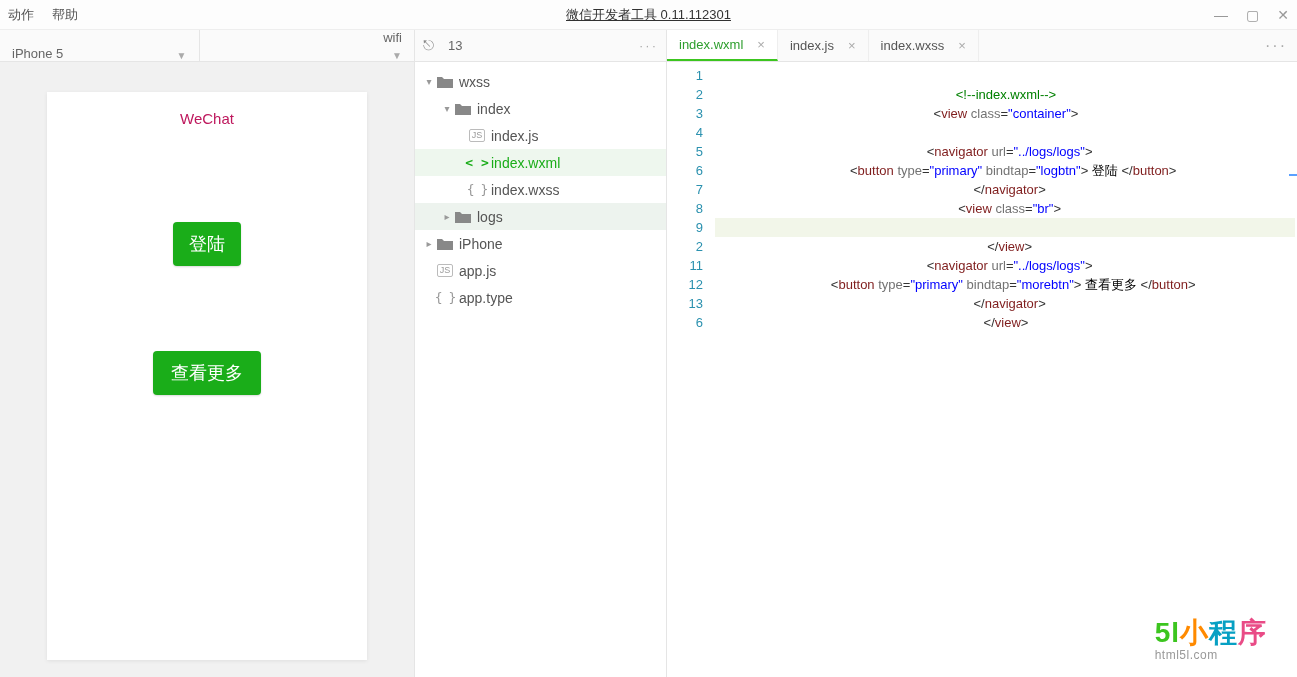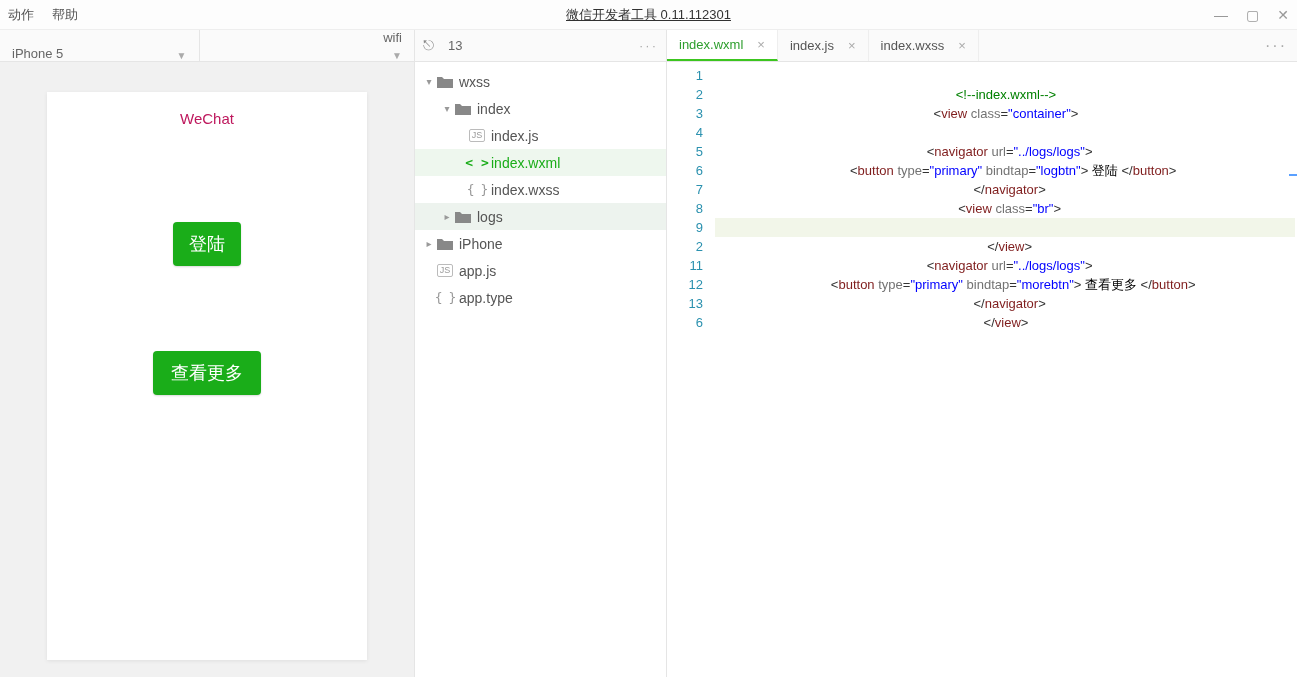--- a/index.html
+++ b/index.html
@@ -216,14 +216,18 @@
         <div>8</div>
         <div>9</div>
         <div>2</div>
         <div>11</div>
         <div>12</div>
         <div>13</div>
         <div>6</div>
       </div>
     <div class="code" id="code"><div class="row"> </div><div class="row"><span class="cm">&lt;!--index.wxml--&gt;</span></div><div class="row"><span class="pn">&lt;</span><span class="tg">view</span> <span class="at">class</span><span class="pn">=</span><span class="vs">"container"</span><span class="pn">&gt;</span></div><div class="row"> </div><div class="row">  <span class="pn">&lt;</span><span class="tg">navigator</span> <span class="at">url</span><span class="pn">=</span><span class="vs">"../logs/logs"</span><span class="pn">&gt;</span></div><div class="row">    <span class="pn">&lt;</span><span class="tg">button</span> <span class="at">type</span><span class="pn">=</span><span class="vs">"primary"</span> <span class="at">bindtap</span><span class="pn">=</span><span class="vs">"logbtn"</span><span class="pn">&gt;</span><span class="tx"> 登陆 </span><span class="pn">&lt;/</span><span class="tg">button</span><span class="pn">&gt;</span></div><div class="row">  <span class="pn">&lt;/</span><span class="tg">navigator</span><span class="pn">&gt;</span></div><div class="row">  <span class="pn">&lt;</span><span class="tg">view</span> <span class="at">class</span><span class="pn">=</span><span class="vs">"br"</span><span class="pn">&gt;</span></div><div class="row hl"> </div><div class="row">  <span class="pn">&lt;/</span><span class="tg">view</span><span class="pn">&gt;</span></div><div class="row">  <span class="pn">&lt;</span><span class="tg">navigator</span> <span class="at">url</span><span class="pn">=</span><span class="vs">"../logs/logs"</span><span class="pn">&gt;</span></div><div class="row">    <span class="pn">&lt;</span><span class="tg">button</span> <span class="at">type</span><span class="pn">=</span><span class="vs">"primary"</span> <span class="at">bindtap</span><span class="pn">=</span><span class="vs">"morebtn"</span><span class="pn">&gt;</span><span class="tx"> 查看更多 </span><span class="pn">&lt;/</span><span class="tg">button</span><span class="pn">&gt;</span></div><div class="row">  <span class="pn">&lt;/</span><span class="tg">navigator</span><span class="pn">&gt;</span></div><div class="row"><span class="pn">&lt;/</span><span class="tg">view</span><span class="pn">&gt;</span></div></div>
     <div class="minimark"></div>
+    <div class="watermark">
+      <div class="l1"><span class="g1">5l</span><span class="g2">小</span><span class="g3">程</span><span class="g4">序</span></div>
+      <div class="l2">html5l.com</div>
+    </div>
   </div>
 </div>
 
 </body></html>

